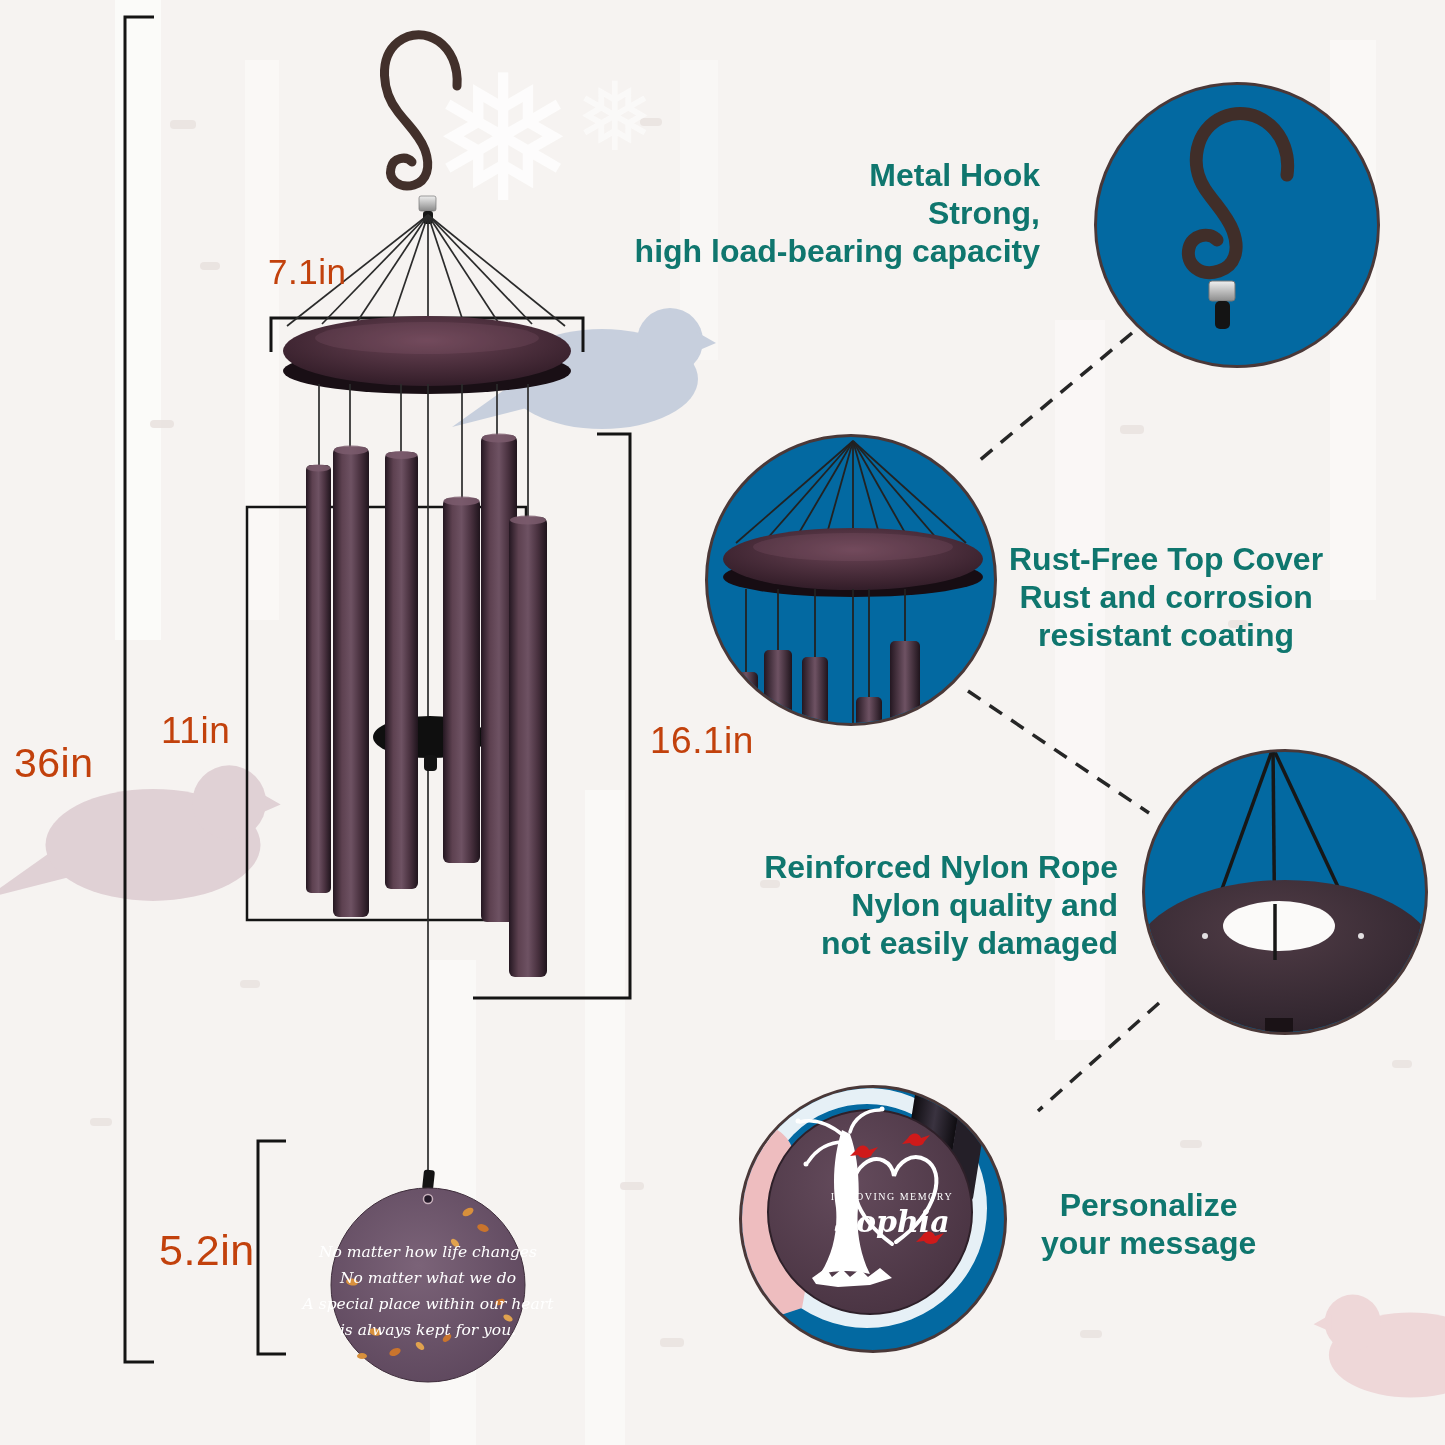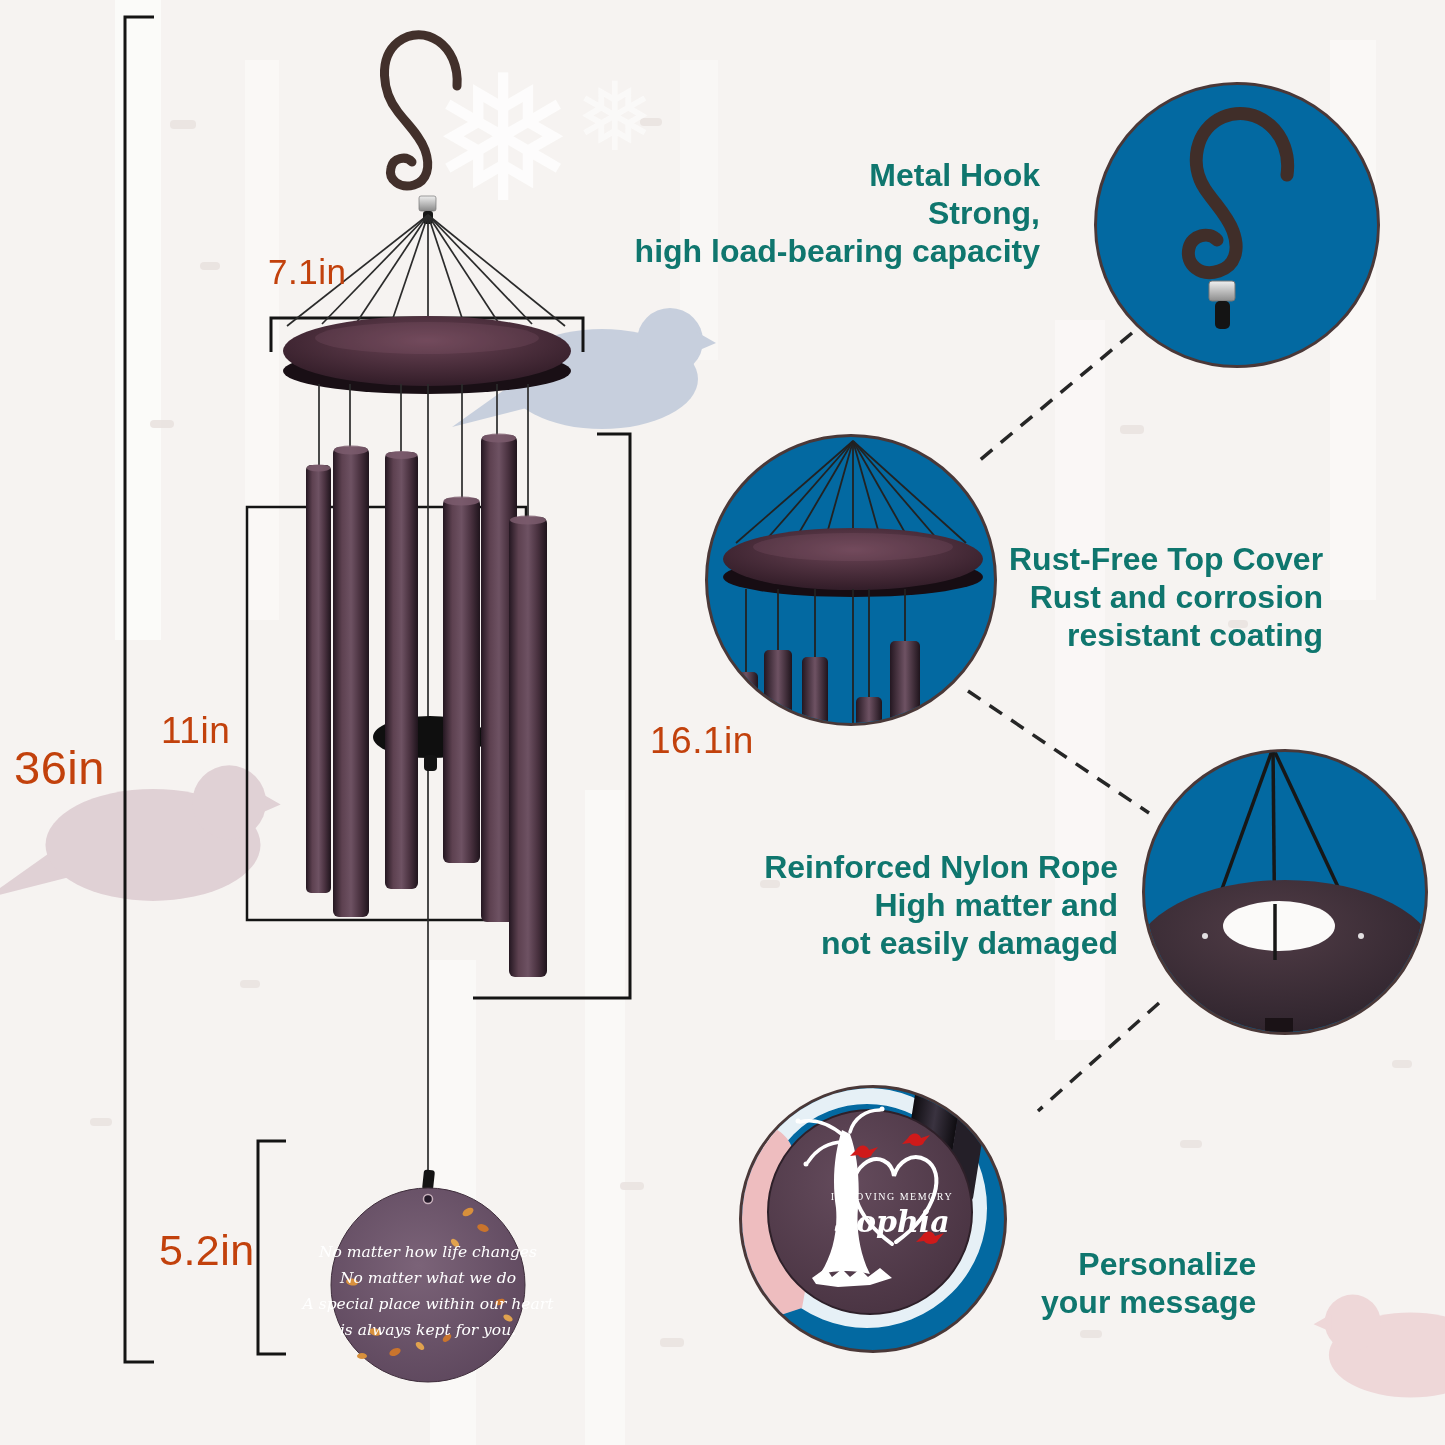--- a/index.html
+++ b/index.html
@@ -3,21 +3,21 @@
 <meta charset="utf-8">
 <style>
   html,body{margin:0;padding:0;background:#e9e6e4;}
   #stage{position:relative;width:1445px;height:1445px;background:#f6f3f1;overflow:hidden;
          font-family:"Liberation Sans",sans-serif;}
   svg{display:block;}
   .layer{position:absolute;left:0;top:0;}
   .dim{position:absolute;color:#c2410c;font-weight:500;letter-spacing:.5px;white-space:nowrap;}
   .feat{position:absolute;color:#0f766e;font-weight:700;font-size:32px;line-height:38px;white-space:nowrap;}
   .feat.right{text-align:right;}
-  .feat.left{text-align:right;}
+  .feat.left{text-align:center;}
   .callout{position:absolute;border:3px solid #4a3838;border-radius:50%;background:#0369a1;overflow:hidden;}
   .verse{font-family:"DejaVu Serif",serif;font-style:italic;fill:#ffffff;}
   .pend-head{font-family:"Liberation Serif",serif;fill:#ffffff;letter-spacing:1.5px;}
   .pend-name{font-family:"DejaVu Serif",serif;font-style:italic;font-weight:bold;fill:#ffffff;}
   .snow{font-family:"DejaVu Sans",sans-serif;fill:#ffffff;}
 </style>
 </head>
 <body>
 
 <div id="stage">
@@ -177,42 +177,42 @@
       <text class="verse" x="428" y="1335" font-size="15.5" text-anchor="middle">is always kept for you.</text>
     </g>
 
     <g stroke="#262626" stroke-width="3.5" stroke-dasharray="15 11">
       <line x1="1132" y1="333" x2="974" y2="465"></line>
       <line x1="968" y1="691" x2="1149" y2="813"></line>
       <line x1="1159" y1="1003" x2="1038" y2="1111"></line>
     </g>
   </svg>
 
-  <div class="dim" style="left:14px;top:740px;font-size:47px">36in</div>
+  <div class="dim" style="left:14px;top:740px;font-size:41px">36in</div>
   <div class="dim" style="left:268px;top:252px;font-size:35px">7.1in</div>
   <div class="dim" style="left:161px;top:710px;font-size:37px">11in</div>
   <div class="dim" style="left:650px;top:720px;font-size:37px">16.1in</div>
   <div class="dim" style="left:159px;top:1226px;font-size:43px">5.2in</div>
 
   <div class="feat right" style="right:405px;top:156px">
     <div>Metal Hook</div>
     <div>Strong,</div>
     <div>high load-bearing capacity</div>
   </div>
   <div class="feat left" style="left:1009px;top:540px">
     <div>Rust-Free Top Cover</div>
     <div>Rust and corrosion</div>
     <div>resistant coating</div>
   </div>
   <div class="feat right" style="right:327px;top:848px">
     <div>Reinforced Nylon Rope</div>
-    <div>High matter and</div>
+    <div>Nylon quality and</div>
     <div>not easily damaged</div>
   </div>
-  <div class="feat left" style="left:1041px;top:1245px">
+  <div class="feat left" style="left:1041px;top:1186px">
     <div>Personalize</div>
     <div>your message</div>
   </div>
 
   <div class="callout" style="left:1094px;top:82px;width:280px;height:280px">
     <svg width="280" height="280" viewBox="0 0 280 280">
       <path d="M 190 90 C 196 48 160 18 126 32 C 98 44 92 80 108 104 C 118 119 130 130 136 146 C 143 165 138 181 122 186 C 104 192 88 180 92 163 C 95 150 112 146 120 155" stroke="#402e29" stroke-width="13" fill="none" stroke-linecap="round"></path>
       <rect x="112" y="196" width="26" height="20" rx="3" fill="url(#silverGrad2)" stroke="#777" stroke-width="1"></rect>
       <rect x="118" y="216" width="15" height="28" rx="5" fill="#141414"></rect>
       <defs>

